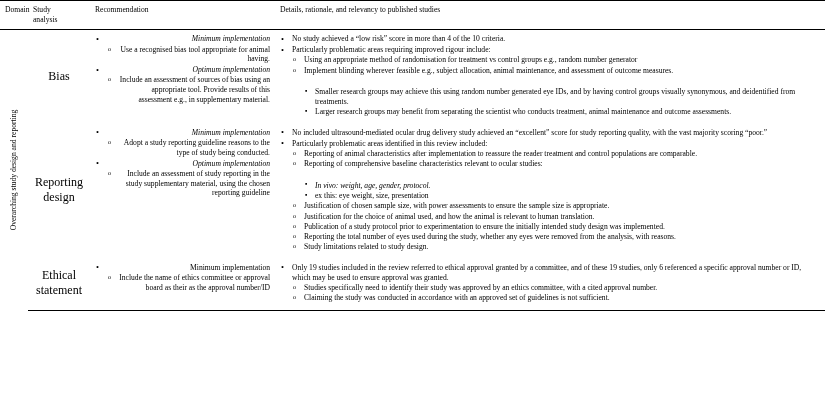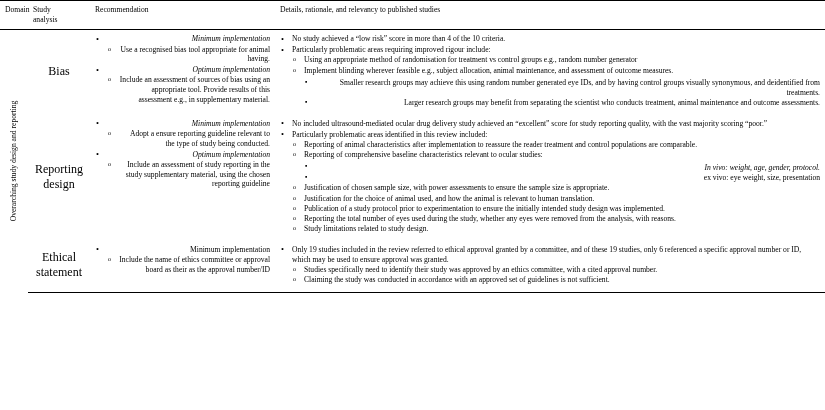--- a/index.html
+++ b/index.html
@@ -95,22 +95,21 @@
   }
   ul.lvl2 > li::before {
     content: "\006F";
     position: absolute;
     left: 1px;
     top: 0;
     font-size: 6.2px;
     font-family: "Liberation Serif", serif;
   }
   ul.lvl3 {
-    margin-top: 3px;
-    text-align: right;
+    margin-top: 12px;
   }
   ul.lvl3 > li {
     position: relative;
     padding-left: 11px;
     margin-bottom: 0.5px;
   }
   ul.lvl3 > li::before {
     content: "\25AA";
     position: absolute;
     left: 1px;
@@ -186,21 +185,21 @@
         </td>
       </tr>
 
       <tr>
         <td class="attr-cell">Reporting design</td>
         <td class="rec-block">
           <ul class="lvl1">
             <li>
               <span class="ital">Minimum implementation</span>
               <ul class="lvl2">
-                <li>Adopt a ensure reporting guideline relevant to the type of study being conducted.</li>
+                <li>Adopt a study reporting guideline reasons to the type of study being conducted.</li>
               </ul>
             </li>
             <li>
               <span class="ital">Optimum implementation</span>
               <ul class="lvl2">
                 <li>Include an assessment of study reporting in the study supplementary material, using the chosen reporting guideline</li>
               </ul>
             </li>
           </ul>
         </td>
@@ -208,21 +207,21 @@
           <ul class="lvl1">
             <li>No included ultrasound-mediated ocular drug delivery study achieved an “excellent” score for study reporting quality, with the vast majority scoring “poor.”</li>
             <li>
               <span>Particularly problematic areas identified in this review included:</span>
               <ul class="lvl2">
                 <li>Reporting of animal characteristics after implementation to reassure the reader treatment and control populations are comparable.</li>
                 <li>
                   <span>Reporting of comprehensive baseline characteristics relevant to ocular studies:</span>
                   <ul class="lvl3">
                     <li class="ital">In vivo: weight, age, gender, protocol.</li>
-                    <li>ex vivo: eye weight, size, presentation</li>
+                    <li>ex this: eye weight, size, presentation</li>
                   </ul>
                 </li>
                 <li>Justification of chosen sample size, with power assessments to ensure the sample size is appropriate.</li>
                 <li>Justification for the choice of animal used, and how the animal is relevant to human translation.</li>
                 <li>Publication of a study protocol prior to experimentation to ensure the initially intended study design was implemented.</li>
                 <li>Reporting the total number of eyes used during the study, whether any eyes were removed from the analysis, with reasons.</li>
                 <li>Study limitations related to study design.</li>
               </ul>
             </li>
           </ul>

